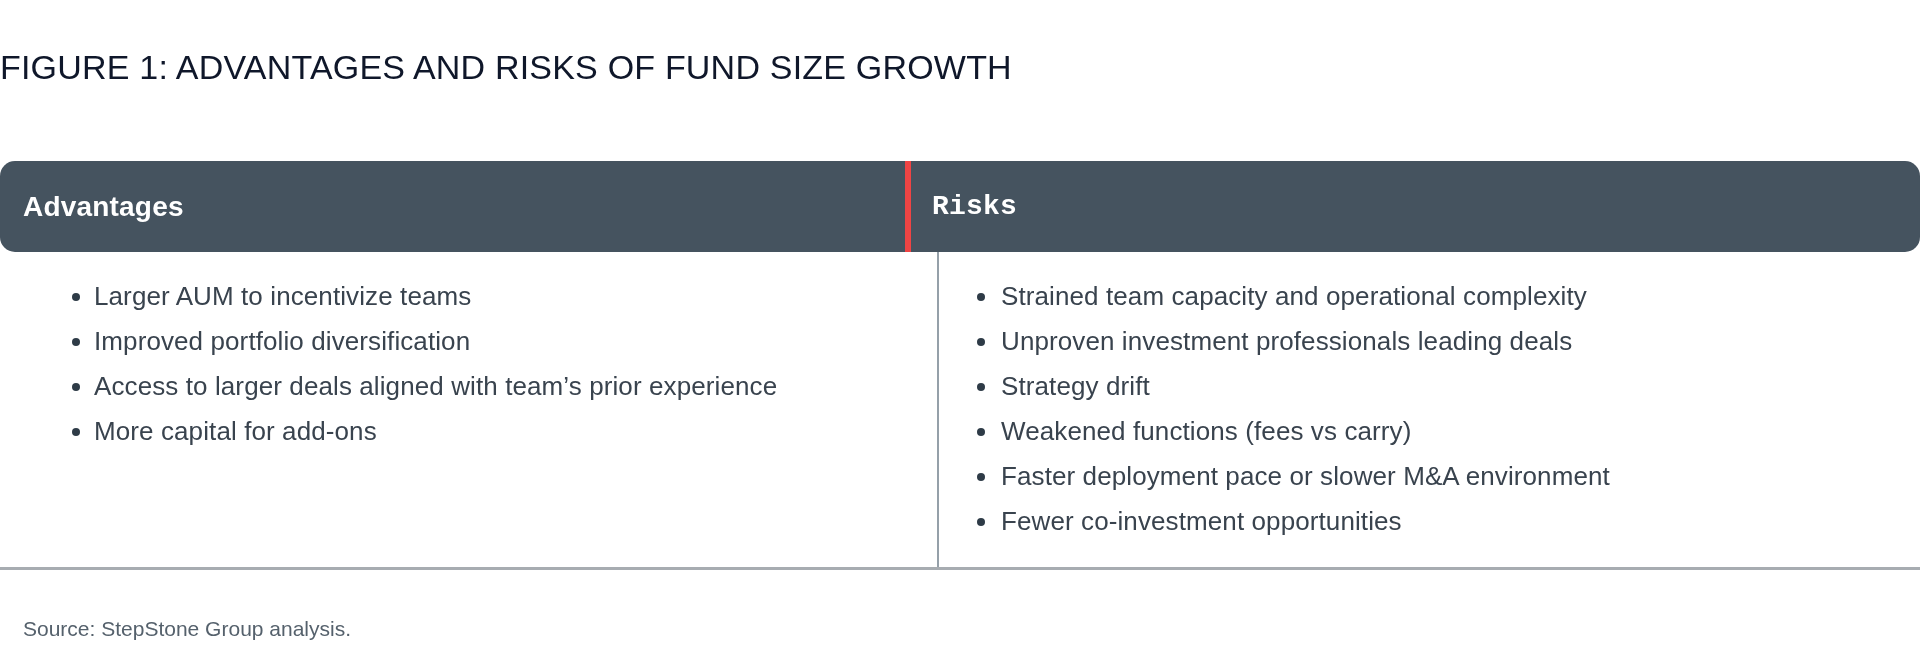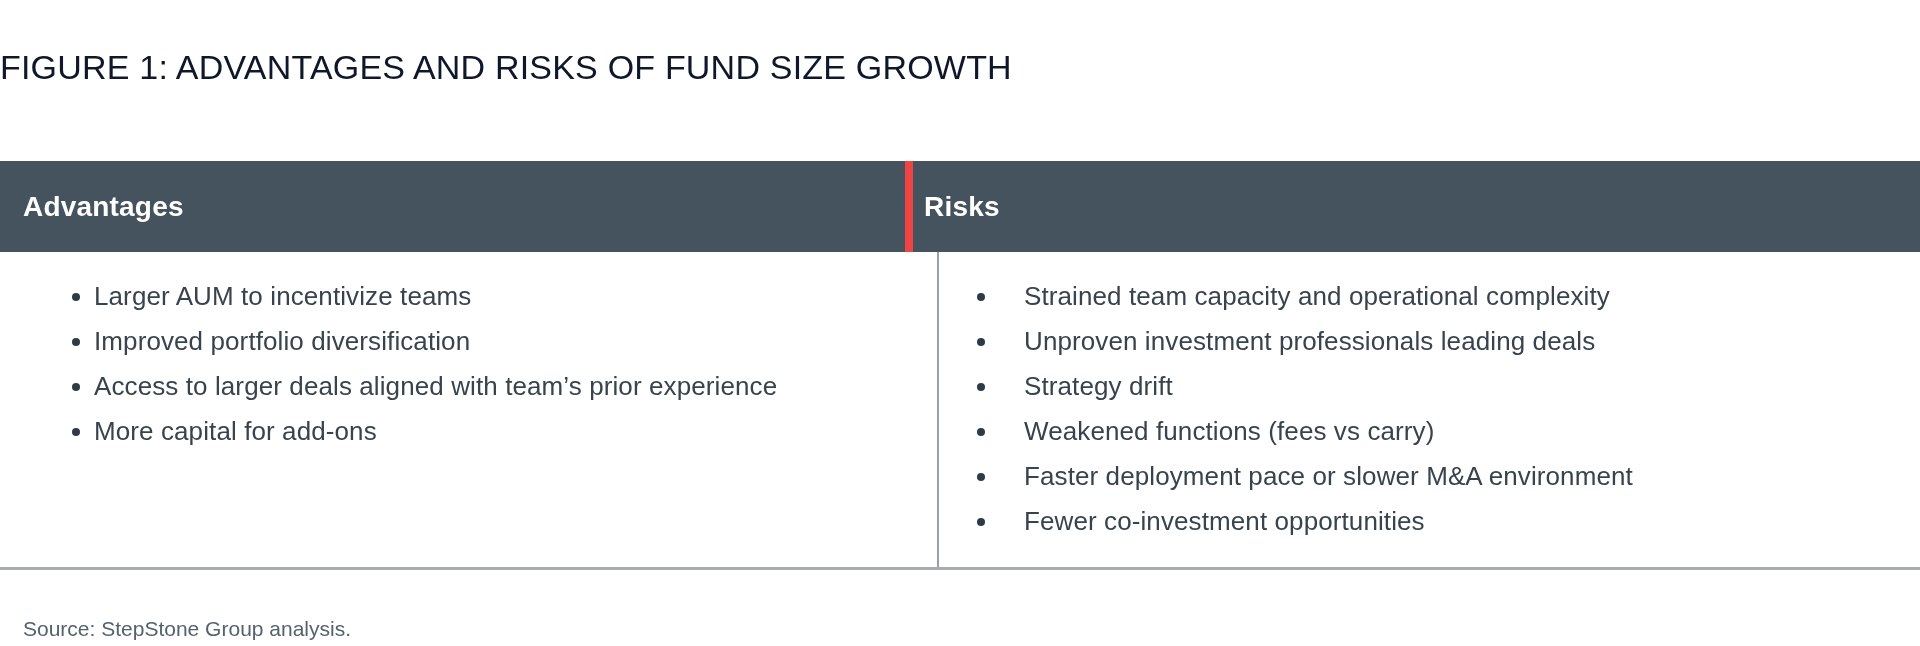--- a/index.html
+++ b/index.html
@@ -41,34 +41,36 @@
     left: 0px;
     top: 161px;
     width: 1920px;
   }
 
   .table-header {
     display: flex;
     background: #45535f;
     height: 91px;
     box-sizing: border-box;
+    border-radius: 15px;
   }
   .header-cell {
     display: flex;
     align-items: center;
     box-sizing: border-box;
   }
   .header-cell.left {
     width: 905px;
     padding-left: 23px;
   }
   .header-cell.right {
     flex: 1;
-    padding-left: 11px;
-    border-left: 8px solid #ef4444;
+    padding-left: 21px;
+    border-left: 6px solid #ef4444;
+    font-family: Liberation Mono, monospace;
   }
   .header-text {
     color: #ffffff;
     font-size: 28px;
     font-weight: 700;
     letter-spacing: 0.2px;
     line-height: 32px;
   }
 
   .table-body {
@@ -97,21 +99,21 @@
   }
   ul.bullets li {
     position: relative;
     color: #39434e;
     font-size: 26px;
     line-height: 45px;
     letter-spacing: 0.1px;
     white-space: nowrap;
   }
   .body-cell.left ul.bullets li { padding-left: 62px; }
-  .body-cell.right ul.bullets li { padding-left: 85px; }
+  .body-cell.right ul.bullets li { padding-left: 62px; }
   ul.bullets li .bullet-dot {
     position: absolute;
     left: 40px;
     top: 19px;
     width: 8px;
     height: 8px;
     border-radius: 50%;
     background: #2e3b47;
   }
   .body-cell.right ul.bullets li .bullet-dot { left: 38px; }

